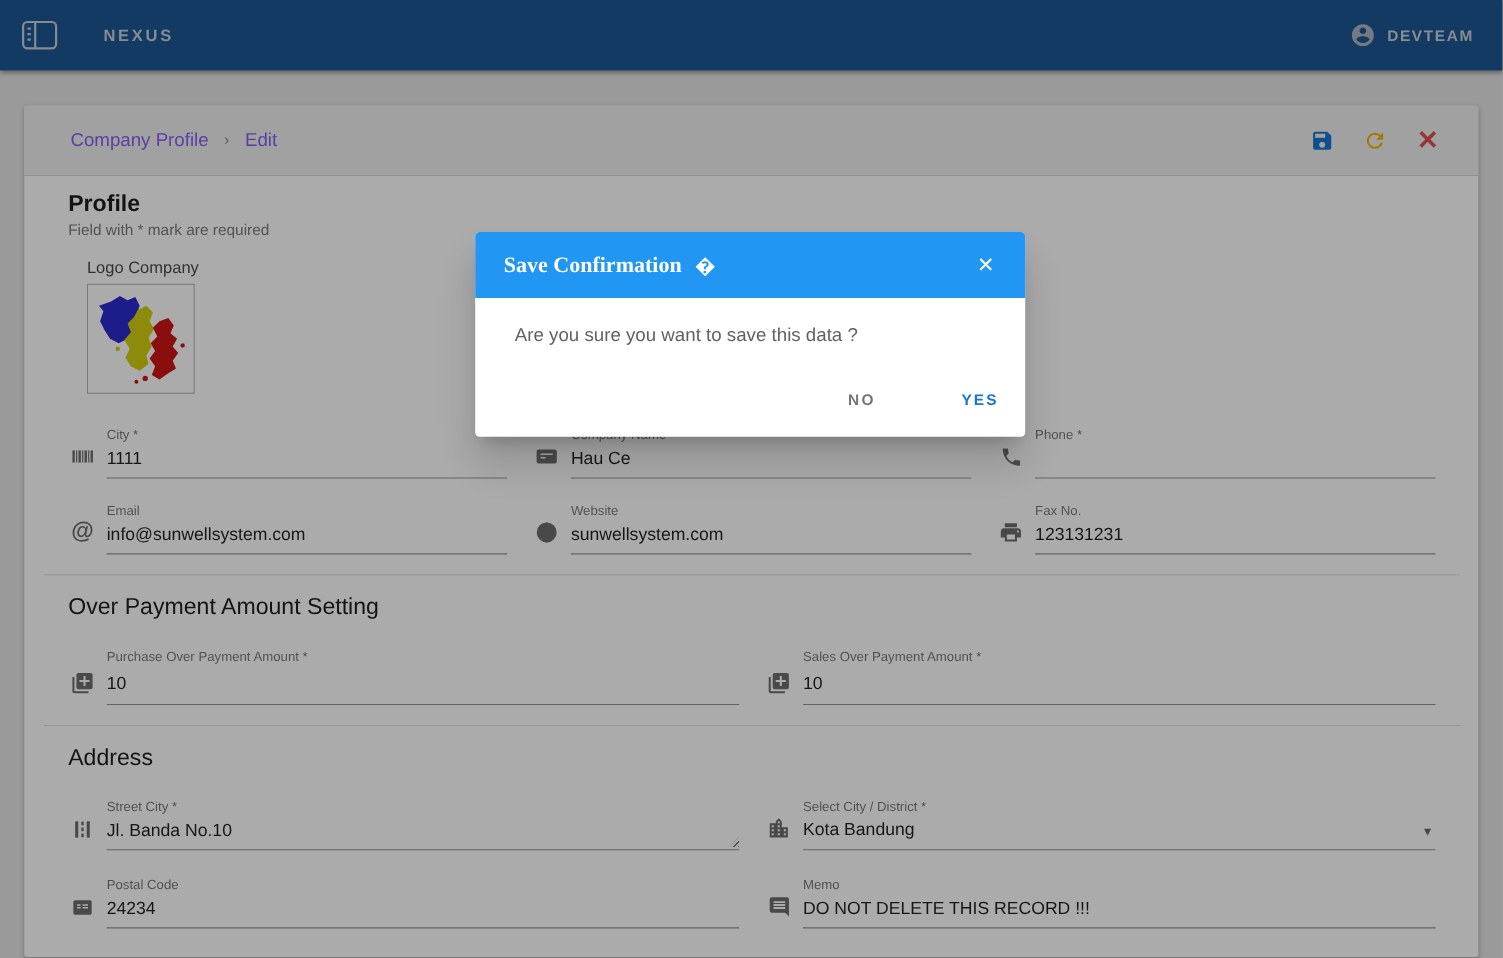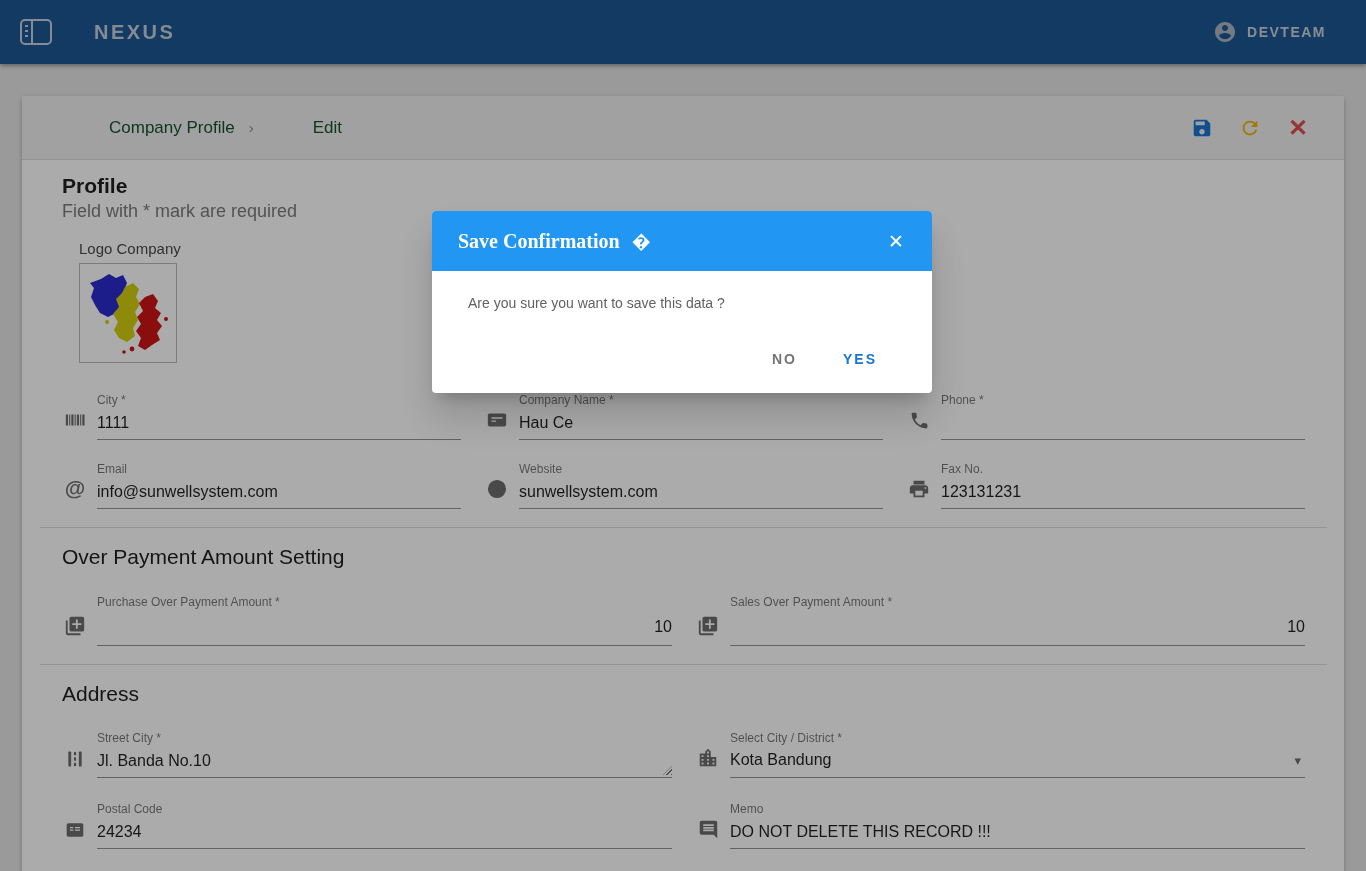--- a/index.html
+++ b/index.html
@@ -8,45 +8,45 @@
     font-family: "Liberation Sans", sans-serif;
     background: #e6e6e6;
   }
   
   .navbar {
     height: 64px; background: #1b5794; display: flex; align-items: center;
     box-shadow: 0 2px 4px rgba(0,0,0,.35); position: relative; z-index: 5;
   }
   .nav-toggle { margin-left: 12px; width: 48px; height: 48px; display:flex; align-items:center; justify-content:center; cursor:pointer; }
   .nav-toggle svg { stroke:#c7d0da; }
-  .brand { color:#c7d0da; font-weight:bold; font-size:20px; letter-spacing:2.5px; margin-left:34px; }
+  .brand { color:#c7d0da; font-weight:bold; font-size:15px; letter-spacing:2.5px; margin-left:34px; }
   .nav-spacer { flex:1; }
-  .nav-user { display:flex; align-items:center; margin-right:40px; cursor:pointer; }
+  .nav-user { display:flex; align-items:center; margin-right:26px; cursor:pointer; }
   .nav-user svg { fill:#aeb7c2; margin-right:10px; }
   .nav-user-name { color:#ccd2d9; font-weight:bold; font-size:14px; letter-spacing:1.5px; }
 
   
   .page { padding: 32px 22px 16px; }
   .card { background:#fff; border-radius:3px; box-shadow:0 2px 5px rgba(0,0,0,.25); }
   .card-header {
     height: 64px; background:#f1f1f1; border-bottom:1px solid rgba(0,0,0,.10);
     border-radius:3px 3px 0 0; display:flex; align-items:center; padding:0 26px 0 42px;
   }
   .breadcrumb { display:flex; align-items:center; font-size:17px; }
-  .bc-link { color:#14532d; cursor:pointer;margin-left:45px; }
+  .bc-link { color:#8b5cf6; cursor:pointer; }
   .bc-sep { color:#8a8a8a; margin:0 14px; font-size:15px; }
   .hdr-actions { margin-left:auto; display:flex; align-items:center; }
   .icon-btn { width:40px; height:40px; display:flex; align-items:center; justify-content:center; cursor:pointer; margin-left:8px; }
   .icon-save svg { fill:#1976d2; }
   .icon-refresh svg { fill:#f0b400; }
   .icon-close { color:#e05050; font-size:24px; font-weight:bold; line-height:1; }
 
   .card-body { padding: 14px 17px 26px 18px; }
   .h-main { font-size:21px; font-weight:bold; color:#1e1e1e; margin-left:22px; }
-  .hint { font-size:18px; color:#7c7c7c; margin:3px 0 0 22px; }
+  .hint { font-size:14px; color:#7c7c7c; margin:3px 0 0 22px; }
   .logo-label { font-size:15px; color:#4a4a4a; margin:18px 0 0 39px; }
   .logo-box {
     margin:6px 0 0 39px; width:98px; height:100px; background:#fff;
     border:1px solid #b9b9b9; display:flex; align-items:center; justify-content:center; cursor:pointer;
   }
 
   .form-row { display:grid; column-gap:23px; padding:0 22px; }
   .cols-3 { grid-template-columns:1fr 1fr 1fr; }
   .cols-2 { grid-template-columns:1fr 1fr; }
   .mt-row1 { margin-top:30px; }
@@ -59,21 +59,21 @@
   .f-icon { width:26px; flex:0 0 26px; margin-right:9px; align-self:flex-end; padding-bottom:9px; color:#6e6e6e; display:flex; justify-content:center; }
   .f-icon svg { fill:#6e6e6e; }
   .f-at { font-size:21px; color:#6e6e6e; font-weight:bold; }
   .f-main { flex:1; border-bottom:1px solid rgba(0,0,0,.42); padding-bottom:7px; position:relative; }
   .f-label { font-size:12px; color:rgba(0,0,0,.54); height:14px; }
   .f-input {
     display:block; width:100%; border:none; outline:none; background:transparent;
     font-family:"Liberation Sans",sans-serif; font-size:16px; color:rgba(0,0,0,.87);
     margin-top:6px; padding:0; height:19px;
   }
-  .amount .f-input { text-align:right; margin-top:8px; }
+  .amount .f-input { text-align:left; margin-top:8px; }
   .amount .f-label { margin-top:0; }
   .amount .f-main { padding-bottom:9px; }
   .select-main { cursor:pointer; }
   .select-row { display:flex; align-items:center; margin-top:6px; }
   .select-value { flex:1; font-size:16px; color:rgba(0,0,0,.87); height:19px; }
   .caret { color:#6e6e6e; font-size:13px; margin-right:4px; }
   .resize-handle {
     position:absolute; right:0; bottom:2px; width:9px; height:9px;
     background:repeating-linear-gradient(135deg, transparent, transparent 2px, #777 2px, #777 3.2px);
     clip-path:polygon(100% 0, 100% 100%, 0 100%);
@@ -90,22 +90,22 @@
     box-shadow:0 11px 15px -7px rgba(0,0,0,.2), 0 24px 38px 3px rgba(0,0,0,.14);
   }
   .modal-header {
     height:60px; background:#2196f3; border-radius:4px 4px 0 0;
     display:flex; align-items:center; padding:0 22px 0 26px;font-family:Liberation Serif, serif;
   }
   .modal-title { color:#fff; font-size:20px; font-weight:bold; }
   .modal-badge { color:#fff; font-size:19px; margin-left:12px; }
   .modal-close { margin-left:auto; color:#fff; font-size:19px; cursor:pointer; padding:6px; }
   .modal-body { padding:24px 36px 0; }
-  .modal-message { font-size:14px; color:#616161; }
-  .modal-footer { display:flex; justify-content:flex-end; padding:34px 47px 20px; }
+  .modal-message { font-size:17px; color:#616161; }
+  .modal-footer { display:flex; justify-content:flex-end; padding:34px 16px 20px;gap:32px; }
   .dlg-btn { font-size:14px; font-weight:bold; letter-spacing:2px; cursor:pointer; padding:6px 8px; }
   .btn-no { color:#757575; margin-right:30px; }
   .btn-yes { color:#1976d2; }
 </style>
 </head>
 <body>
 
 <div class="navbar">
   <div class="nav-toggle">
     <svg width="34" height="28" viewBox="0 0 34 28" fill="none" stroke-width="2">

